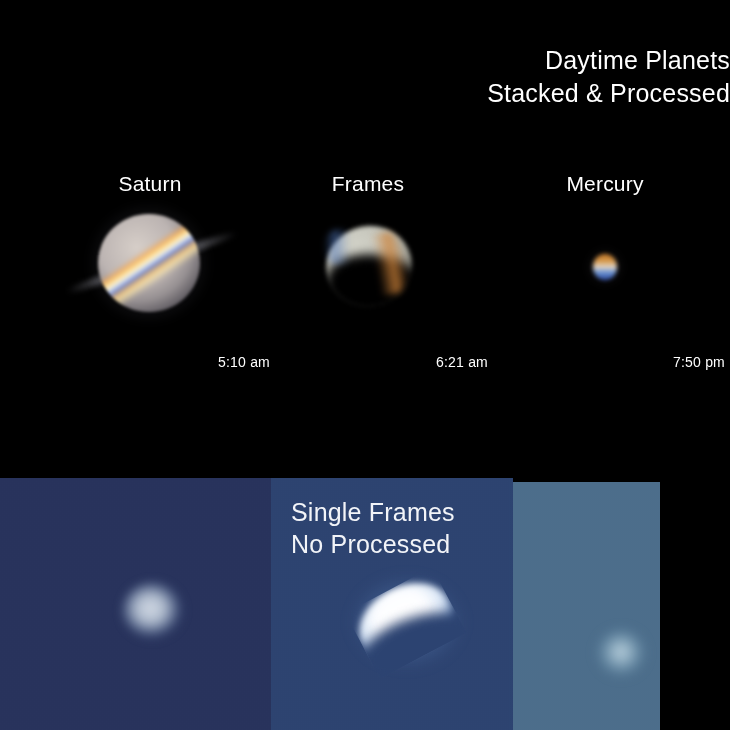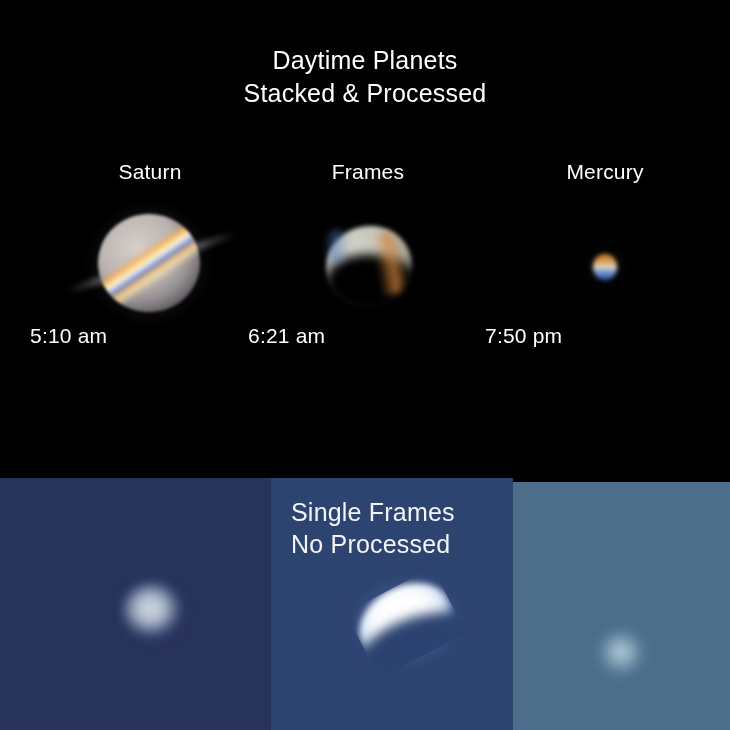--- a/index.html
+++ b/index.html
@@ -25,21 +25,21 @@
     width: 730px;
     height: 478px;
     background: #000000;
     overflow: hidden;
   }
 
   #title-block {
     position: absolute;
     left: 0; top: 44px;
     width: 730px;
-    text-align: center;
+    text-align: right;
     color: #ffffff;
     font-size: 25px;
     line-height: 33px;
     font-weight: 400;
     letter-spacing: 0.2px;
   }
   #title-block .tline { display: block; }
 
   .planet-col {
     position: absolute;
@@ -49,31 +49,32 @@
   }
   .planet-col.saturn  { left: 30px; }
   .planet-col.venus   { left: 248px; }
   .planet-col.mercury { left: 485px; }
 
   .planet-label {
     color: #ffffff;
     font-size: 21px;
     line-height: 24px;
     letter-spacing: 0.2px;
+    margin-top: 12px;
   }
   .planet-time {
     color: #ffffff;
-    font-size: 21px;
+    font-size: 14px;
     line-height: 24px;
     letter-spacing: 0.2px;
     position: absolute;
     left: 0;
-    top: 164px;
+    top: 190px;
     width: 240px;
-    text-align: left;
+    text-align: right;
   }
 
   .planet-stage {
     position: absolute;
     left: 0;
     top: 36px;
     width: 240px;
     height: 140px;
   }
 
@@ -202,21 +203,21 @@
     width: 40px; height: 42px;
     border-radius: 50%;
     background: radial-gradient(circle at 50% 50%, rgba(150,140,150,0.20) 0%, rgba(0,0,0,0) 70%);
     filter: blur(3px);
   }
 
   
   #bottom-section {
     position: absolute;
     left: 0; top: 478px;
-    width: 730px;
+    width: 660px;
     height: 252px;
     overflow: hidden;
   }
   .raw-panel {
     position: absolute;
     top: 0;
     height: 252px;
     overflow: hidden;
   }
   #raw-panel-saturn  { left: 0px;   width: 271px; background: #27325c; }

